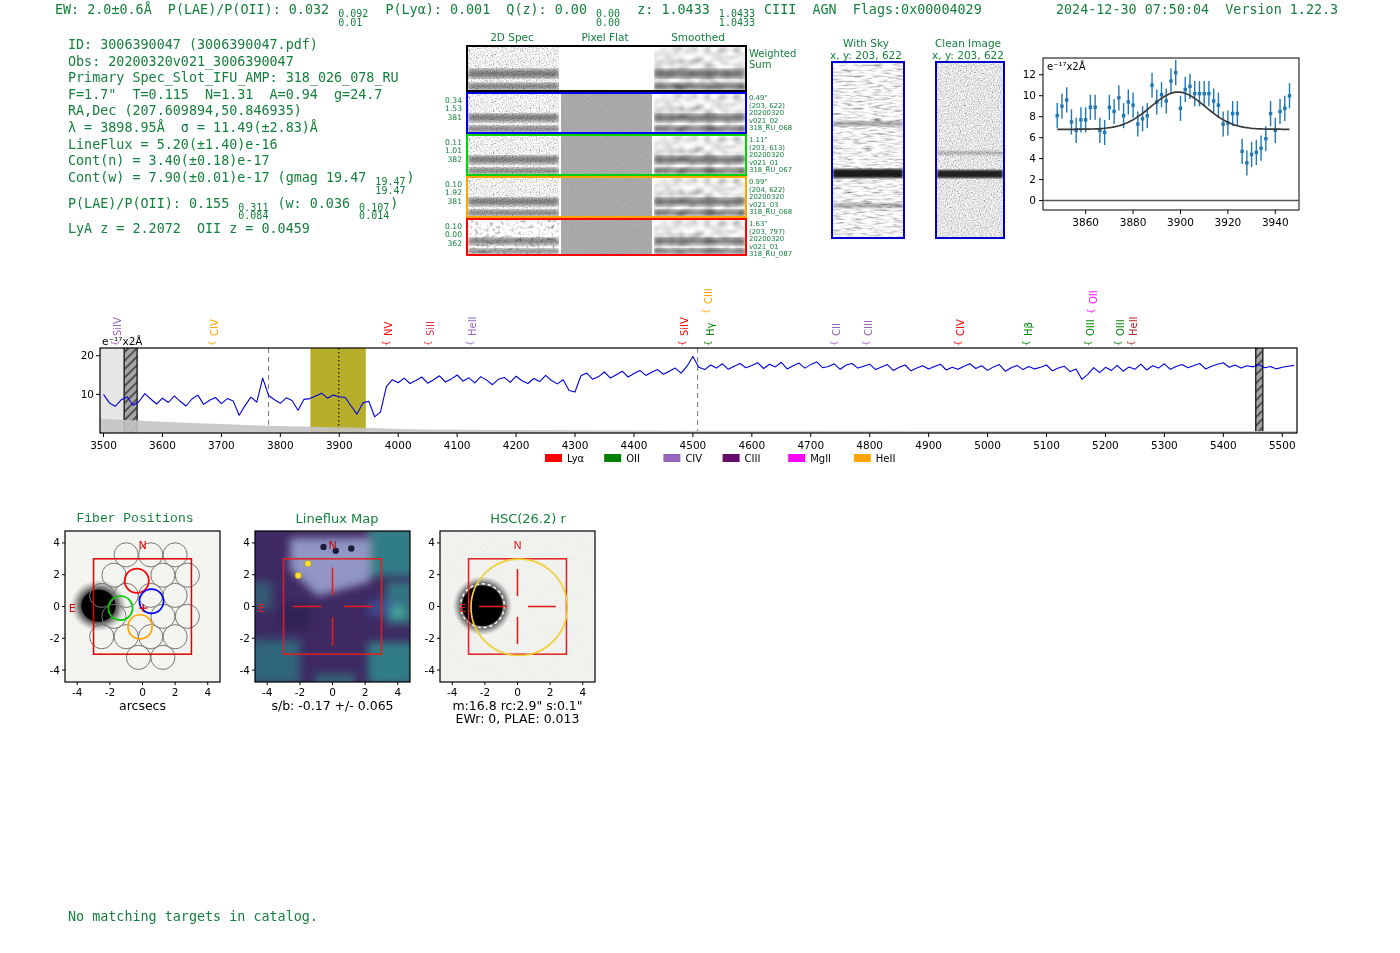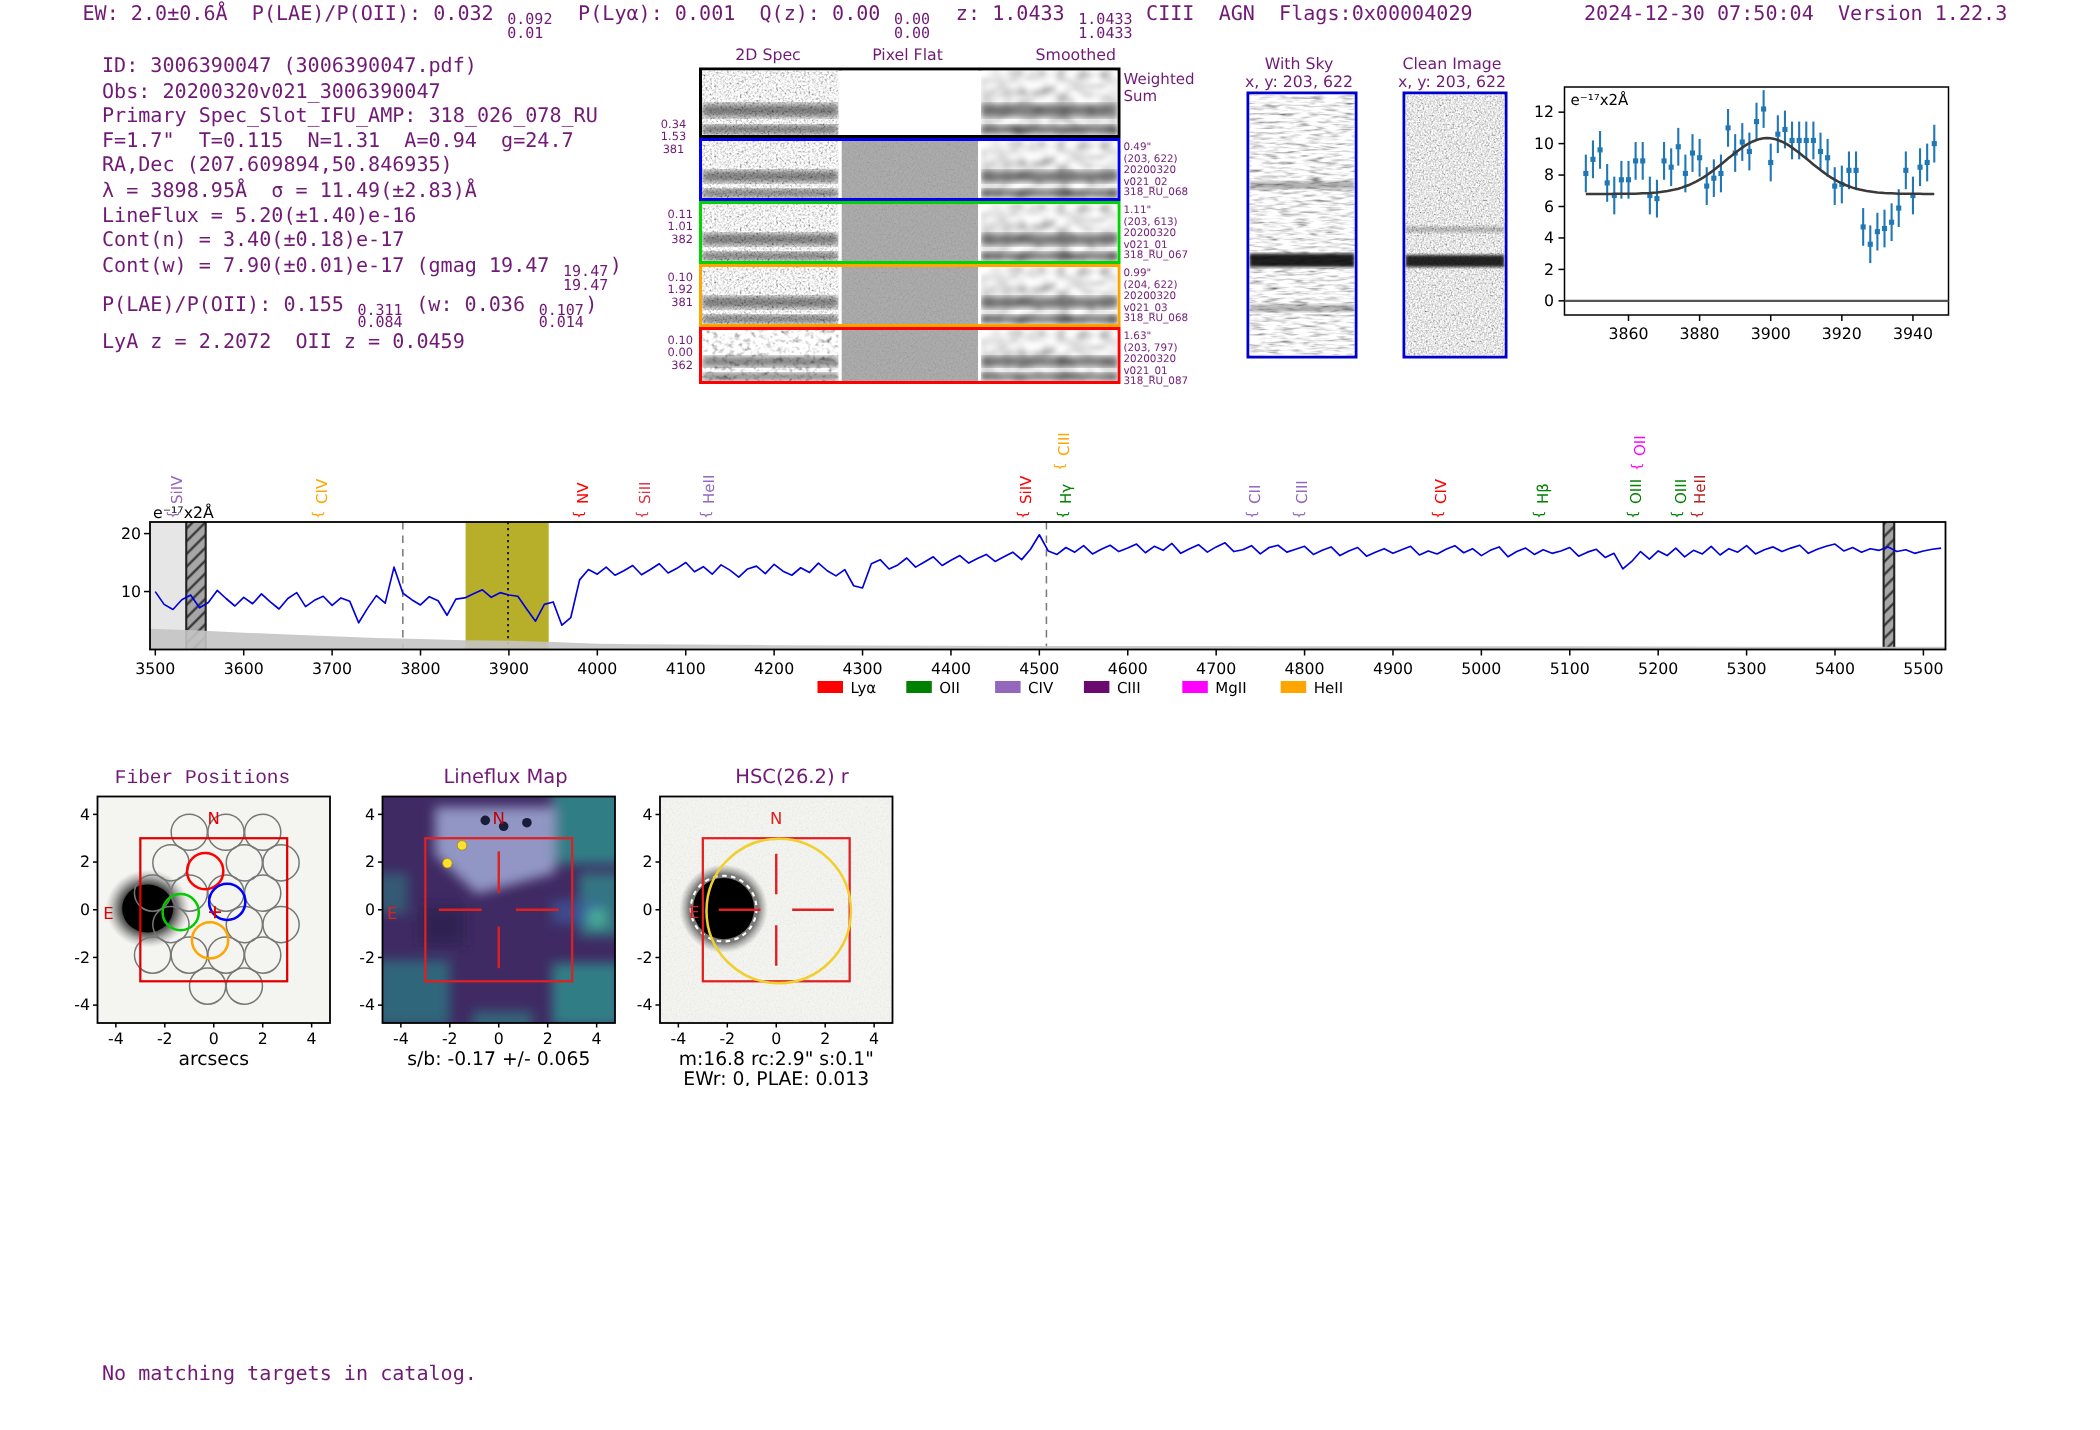--- a/index.html
+++ b/index.html
@@ -1,17 +1,17 @@
 <!DOCTYPE html>
 <html><head>
 <meta charset="utf-8">
 <style>
   html,body{margin:0;padding:0;background:#fff;}
   #page{position:relative;width:1400px;height:953px;background:#fff;overflow:hidden;
-        font-family:"DejaVu Sans",sans-serif;color:#701a75;}
+        font-family:"DejaVu Sans",sans-serif;color:#15803d;}
   .mono{font-family:"DejaVu Sans Mono",monospace;font-size:13.4px;line-height:16.6px;white-space:pre;}
   .abs{position:absolute;}
   .frac{display:inline-flex;flex-direction:column;font-size:10px;line-height:8.8px;
         vertical-align:-3px;margin:0 1px;height:18px;justify-content:center;}
   .frac span{display:block;}
   .ctitle{font-size:10.5px;text-align:center;}
   .ptitle{font-size:13px;text-align:center;}
   .tiny{font-size:6.9px;line-height:7.6px;white-space:pre;}
   .leftlab{font-size:7.6px;line-height:8.4px;text-align:right;white-space:pre;}
   .wsum{font-size:10px;line-height:11px;white-space:pre;}
@@ -110,40 +110,40 @@
       <div class="mono">λ = 3898.95Å  σ = 11.49(±2.83)Å</div>
       <div class="mono">LineFlux = 5.20(±1.40)e-16</div>
       <div class="mono">Cont(n) = 3.40(±0.18)e-17</div>
       <div class="mono">Cont(w) = 7.90(±0.01)e-17 (gmag 19.47 <span class="frac"><span>19.47</span><span>19.47</span></span>)</div>
       <div class="mono">P(LAE)/P(OII): 0.155 <span class="frac"><span>0.311</span><span>0.084</span></span> (w: 0.036 <span class="frac"><span>0.107</span><span>0.014</span></span>)</div>
       <div class="mono">LyA z = 2.2072  OII z = 0.0459</div>
     </div>
 
   <div class="abs ctitle" style="left:466px;top:31px;width:92px;">2D Spec</div>
   <div class="abs ctitle" style="left:559px;top:31px;width:92px;">Pixel Flat</div>
-  <div class="abs ctitle" style="left:652px;top:31px;width:92px;text-align:right;">Smoothed</div>
+  <div class="abs ctitle" style="left:652px;top:31px;width:92px;">Smoothed</div>
   <div class="abs" id="spec2d-rows">
       <div class="row2d" style="left: 466px; top: 45px; border: 2px solid rgb(0, 0, 0);">
         <div class="cellwrap"><svg width="91" height="43">
             <rect width="91" height="43" filter="url(#fNoise)"></rect>
             <rect y="22.36" width="91" height="8.6" fill="#000" opacity="0.5" filter="url(#fBlur2)"></rect>
             <rect y="36.55" width="91" height="5.59" fill="#000" opacity="0.55" filter="url(#fBlur2)"></rect>
           </svg></div>
         <div class="cellwrap"><svg width="91" height="43">
             <rect width="91" height="43" fill="#ffffff"></rect>
           </svg></div>
         <div class="cellwrap"><svg width="91" height="43">
             <rect width="91" height="43" filter="url(#fSmooth)"></rect>
             <rect y="22.36" width="91" height="8.6" fill="#000" opacity="0.5" filter="url(#fBlur2)"></rect>
             <rect y="36.55" width="91" height="5.59" fill="#000" opacity="0.55" filter="url(#fBlur2)"></rect>
           </svg></div>
       </div>
       <div class="abs wsum" style="left: 749px; top: 48px; width: 60px;">Weighted
 Sum</div>
-      <div class="abs leftlab" style="left: 436px; top: 79px; width: 26px; text-align: center;">0.34
+      <div class="abs leftlab" style="left: 436px; top: 97px; width: 26px;">0.34
 1.53
 381</div>
       <div class="row2d" style="left: 466px; top: 92px; border: 2px solid rgb(0, 0, 238);">
         <div class="cellwrap"><svg width="91" height="38">
             <rect width="91" height="38" filter="url(#fNoise)"></rect>
             <rect y="19.76" width="91" height="7.6000000000000005" fill="#000" opacity="0.5" filter="url(#fBlur2)"></rect>
             <rect y="32.3" width="91" height="4.94" fill="#000" opacity="0.55" filter="url(#fBlur2)"></rect>
           </svg></div>
         <div class="cellwrap"><svg width="91" height="38">
             <rect width="91" height="38" fill="#9c9c9c"></rect>

